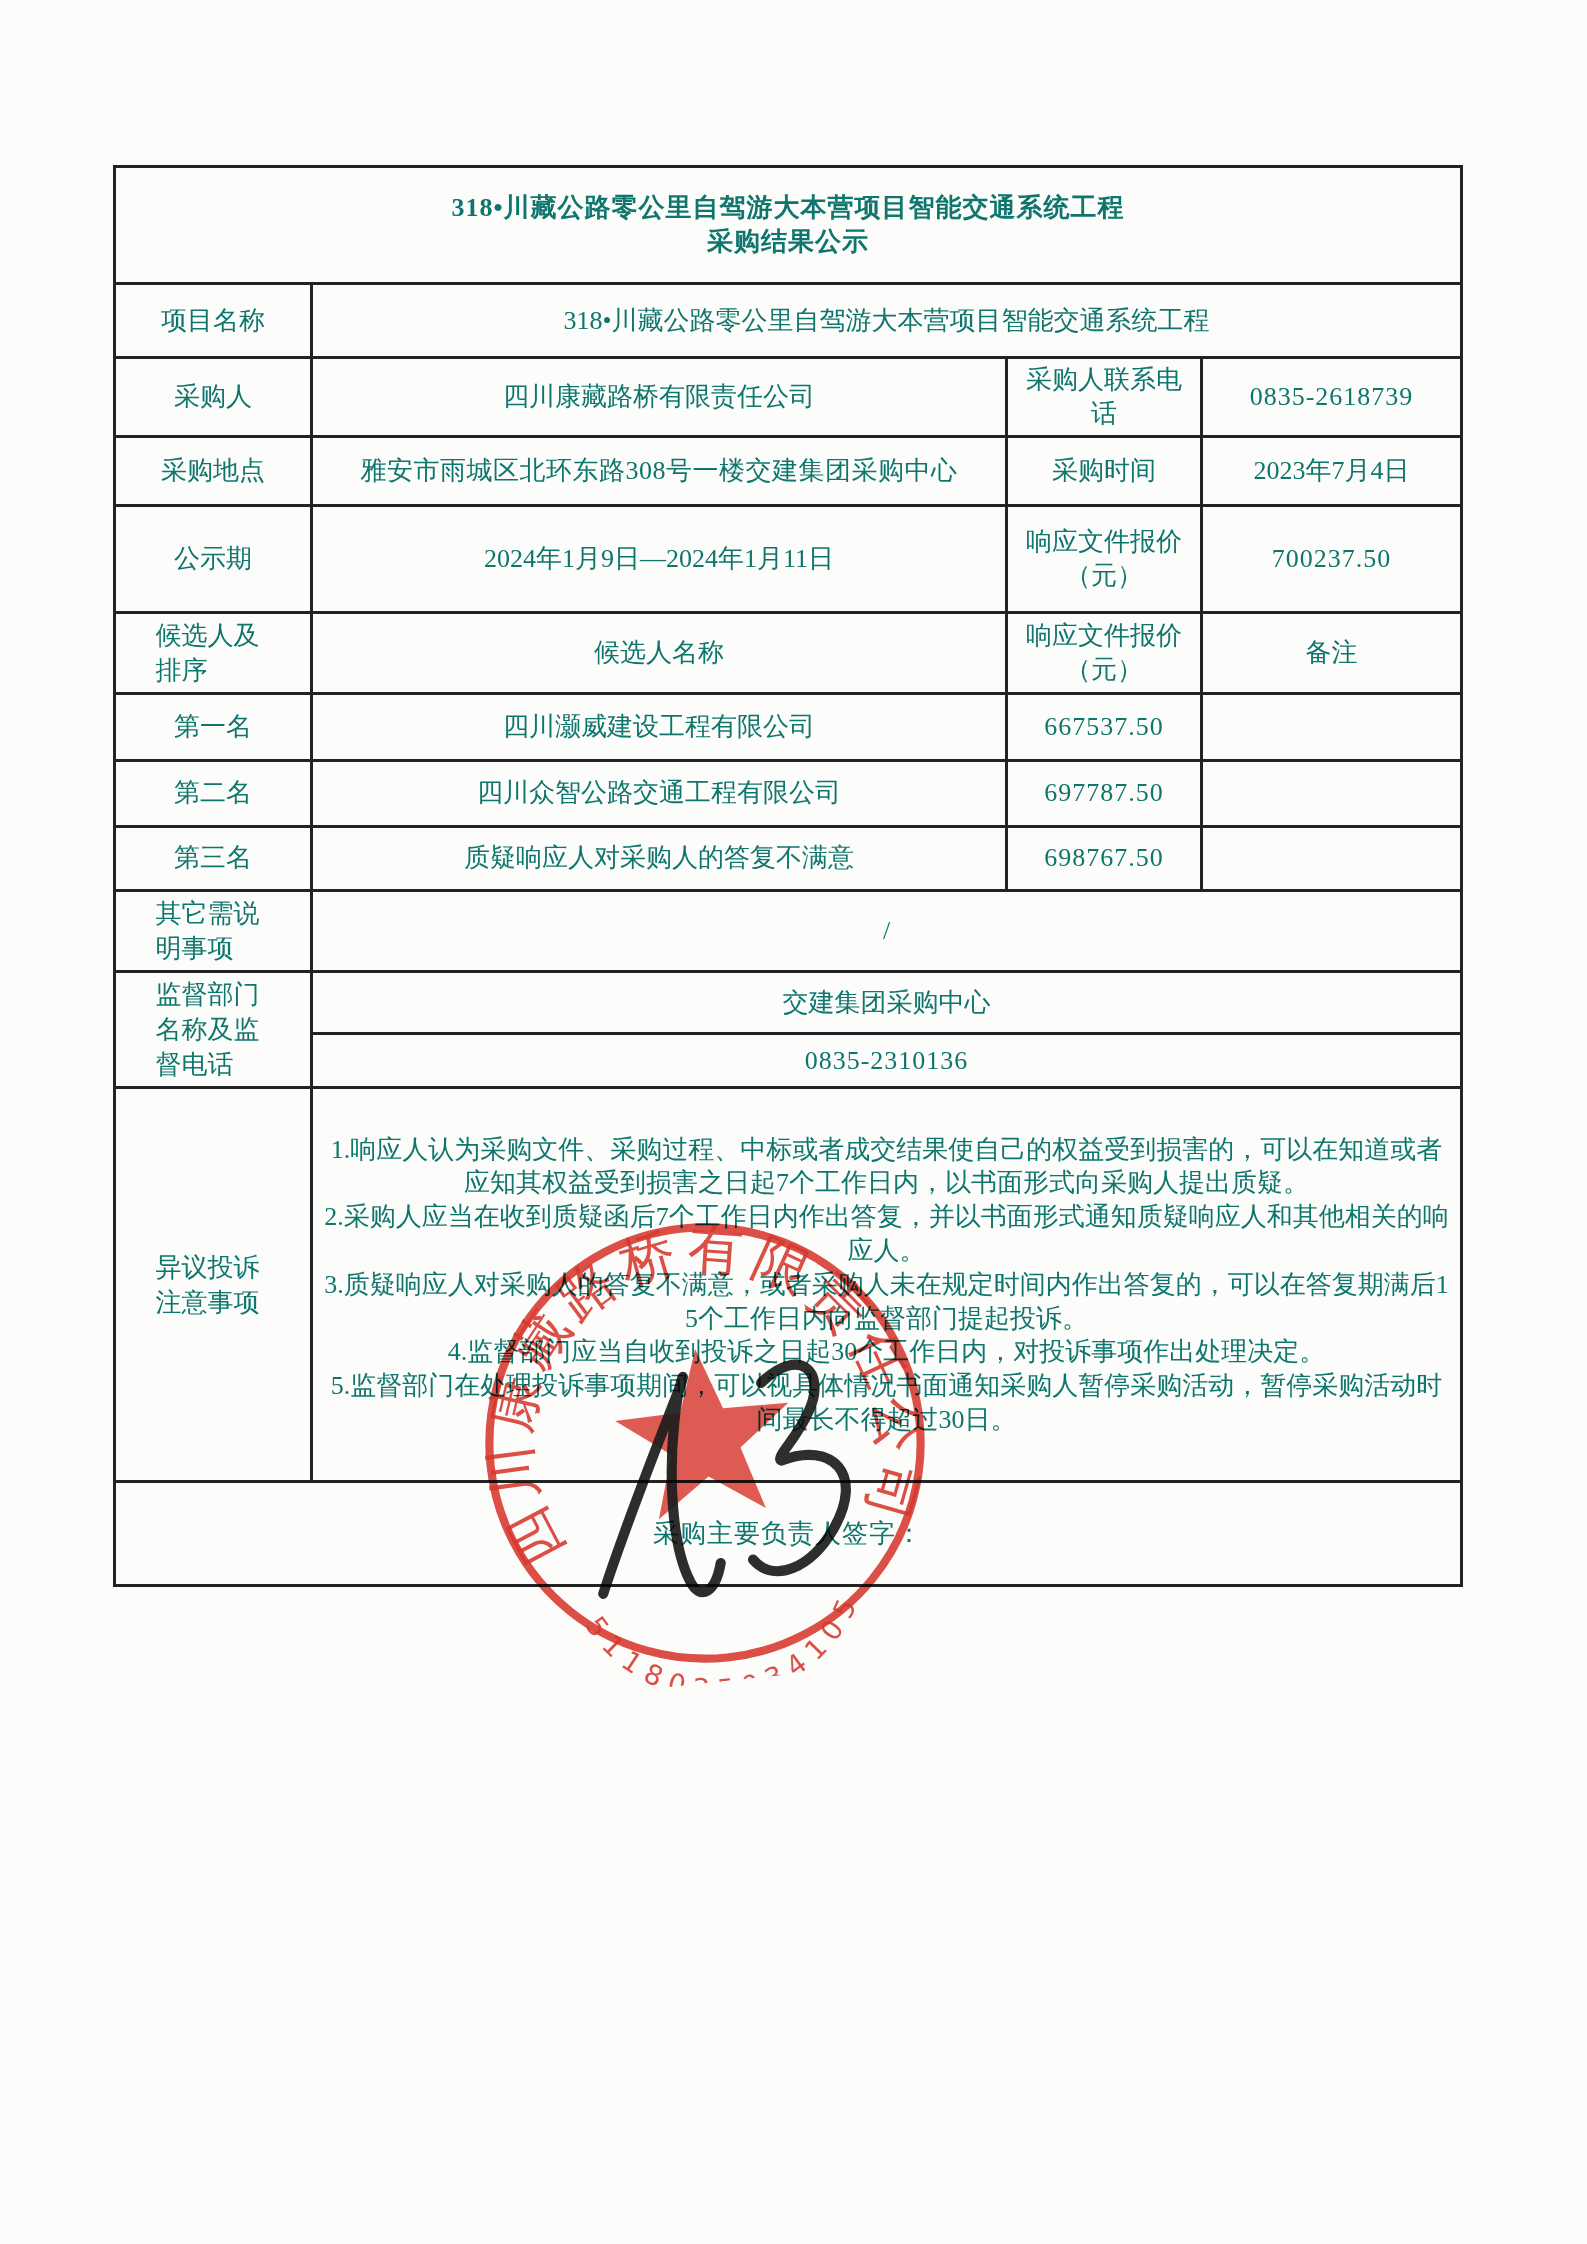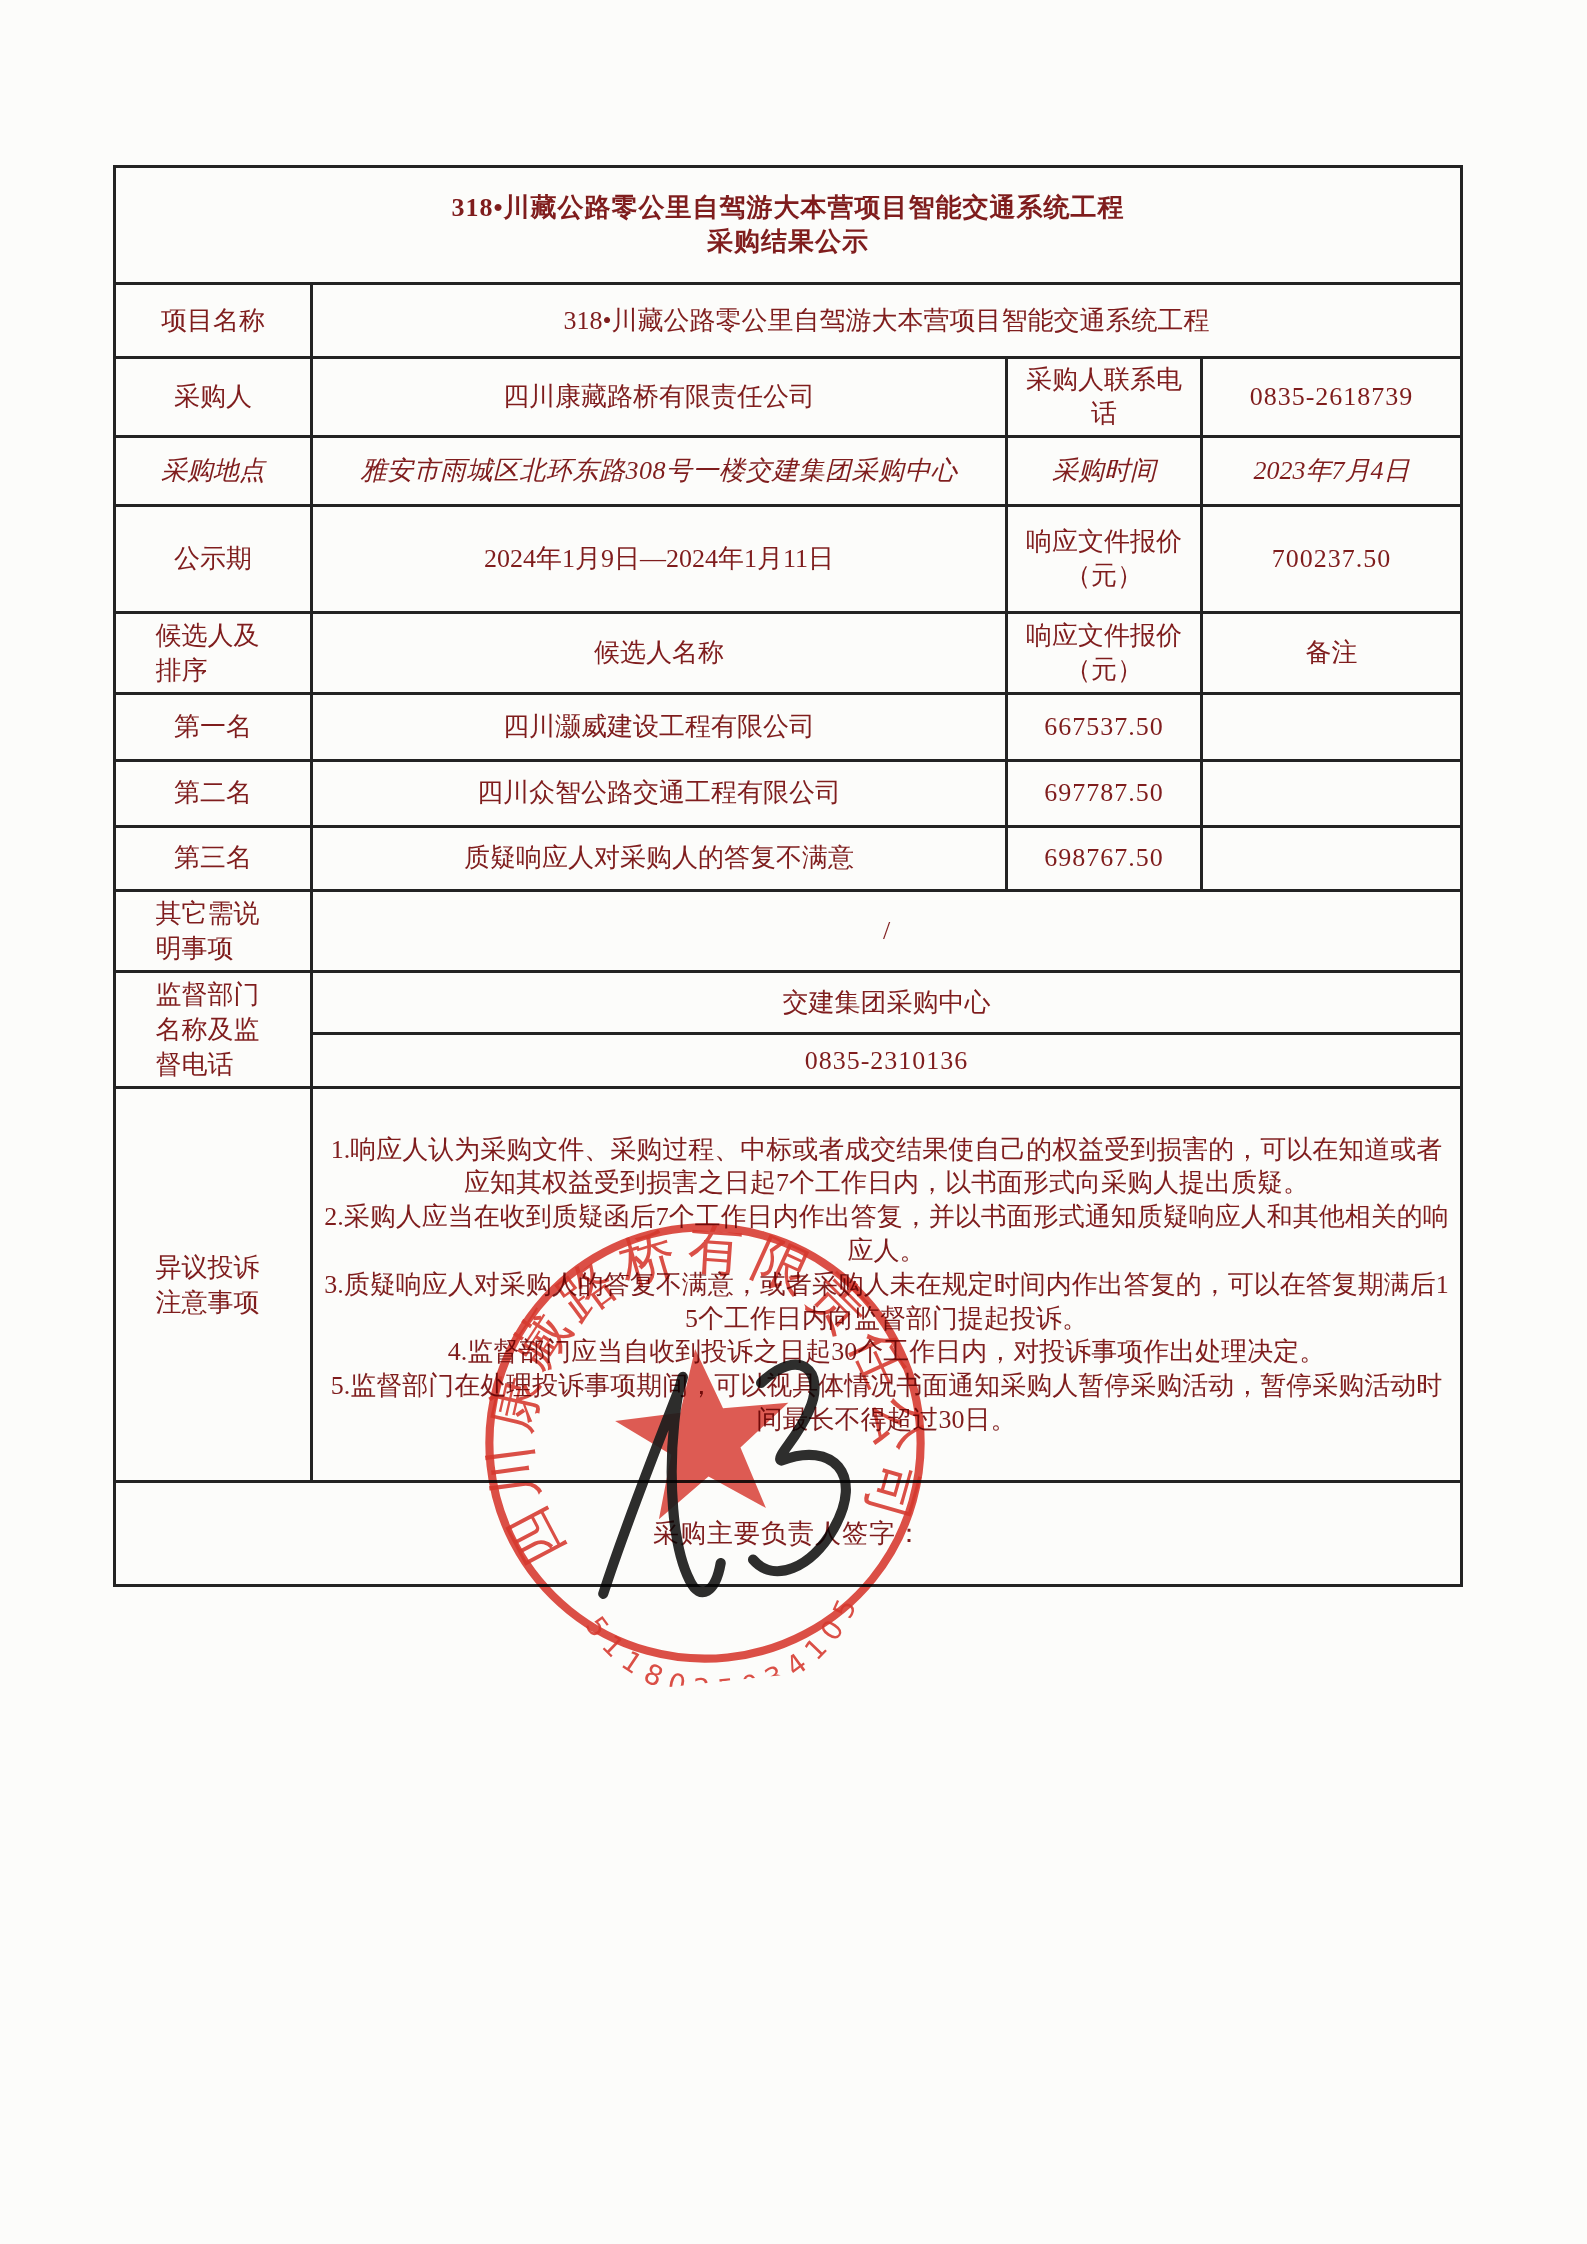--- a/index.html
+++ b/index.html
@@ -3,40 +3,40 @@
 <meta charset="utf-8">
 <style>
   html,body{margin:0;padding:0;background:#e8e8e8;}
   .page{
     position:relative;
     width:1587px;height:2244px;
     margin:0 auto;
     background:#fcfcfa;
     overflow:hidden;
     font-family:"Liberation Serif","DejaVu Serif",serif;
-    color:#7f1d1d;
+    color:#0f766e;
   }
   table.doc{
     position:absolute;left:113px;top:165px;width:1347px;
     border-collapse:collapse;table-layout:fixed;
   }
   table.doc td{
     border:3px solid #232323;
     text-align:center;vertical-align:middle;
     font-size:26px;line-height:1.3;
     padding:4px 10px;
     word-break:break-all;
   }
   td.title-cell{
     font-size:37px;font-weight:bold;line-height:52px;letter-spacing:1px;
     height:106px;
   }
   .r-project{height:74px;}
   .r-purchaser{height:65px;}
-  .r-location{height:69px;font-style:italic;}
+  .r-location{height:69px;}
   .r-publicity{height:107px;}
   .r-candhead{height:70px;}
   .r-cand1{height:67px;}
   .r-cand2{height:66px;}
   .r-cand3{height:64px;}
   .r-other{height:69px;}
   .r-supa{height:51px;margin-left:20px;}
   .r-supb{height:44px;padding-left:16px;}
   .r-objection{height:394px;}
   .r-sign{height:104px;}

